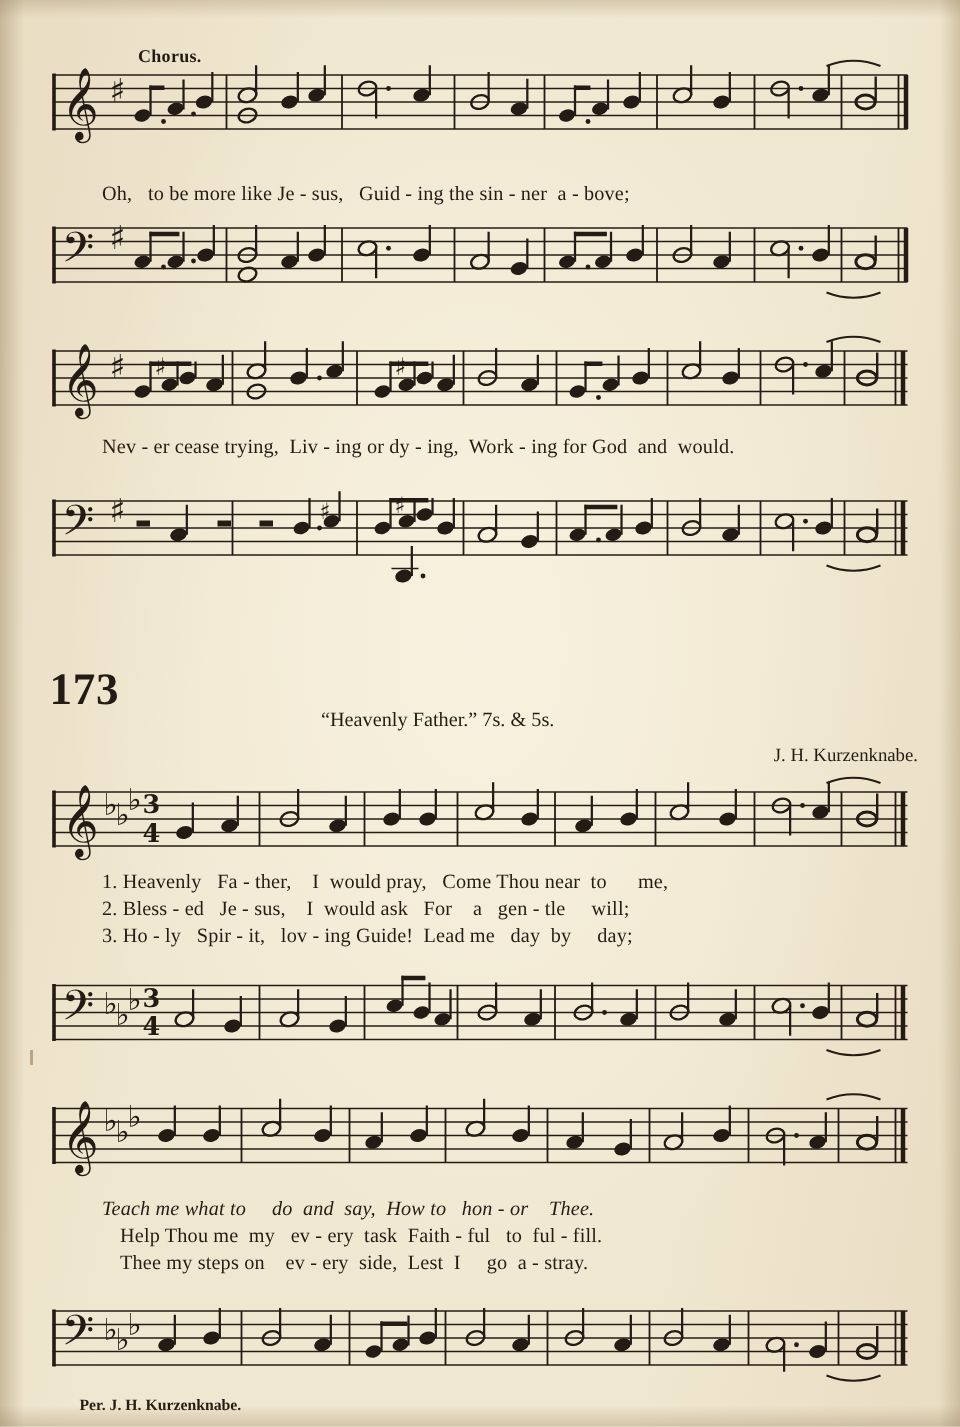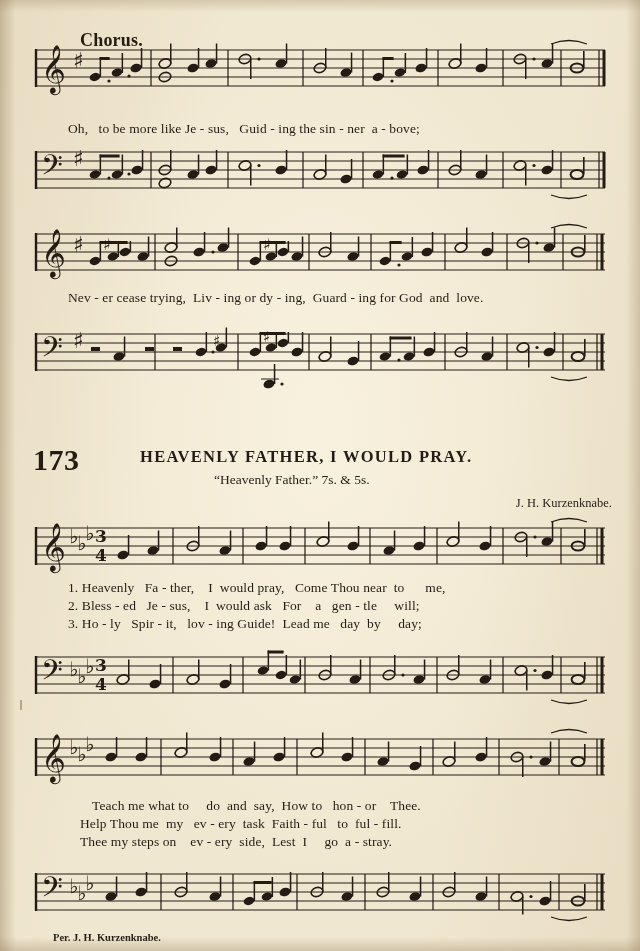--- a/index.html
+++ b/index.html
@@ -51,22 +51,22 @@
 
   .page {
     position: absolute;
     inset: 0;
   }
 
   
   .abs { position: absolute; white-space: pre; }
 
   .chorus-label {
-    left: 80px; top: 30px;
-    font-size: 18px;
+    left: 92px; top: 30px;
+    font-size: 12px;
     font-weight: bold;
     letter-spacing: 0.2px;
   }
 
   .hymn-number {
     left: 33px; top: 443px;
     font-size: 30px;
     font-weight: bold;
     letter-spacing: 0.5px;
   }
@@ -380,21 +380,21 @@
         <ellipse cx="516" cy="25.5" rx="5.6" ry="4.2" transform="rotate(-18 516 25.5)"></ellipse>
         <rect x="520.8" y="5.5" width="1.5" height="20"></rect>
 
         <ellipse cx="545" cy="30" rx="6.4" ry="4.6" fill="none" stroke="#241c14" stroke-width="2"></ellipse>
         <rect x="551" y="13" width="1.6" height="17"></rect>
       </g>
       <path d="M518 6 Q536 -1 554 6" fill="none" stroke="#241c14" stroke-width="1.3"></path>
     </svg>
   </div>
 
-  <div class="lyric" style="left:68px; top:290px;">Nev - er cease trying,  Liv - ing or dy - ing,  Guard - ing for God  and  love.</div>
+  <div class="lyric" style="left:68px; top:290px;">Nev - er cease trying,  Liv - ing or dy - ing,  Work - ing for God  and  would.</div>
 
   <div class="system" style="top:322px;">
     <svg class="staff-svg" width="574" height="76" viewBox="0 0 574 76" xmlns="http://www.w3.org/2000/svg">
       <g stroke="#241c14" stroke-width="1">
         <line x1="2" y1="12" x2="572" y2="12"></line>
         <line x1="2" y1="21" x2="572" y2="21"></line>
         <line x1="2" y1="30" x2="572" y2="30"></line>
         <line x1="2" y1="39" x2="572" y2="39"></line>
         <line x1="2" y1="48" x2="572" y2="48"></line>
       </g>
@@ -472,21 +472,20 @@
         <rect x="520.8" y="10" width="1.5" height="20"></rect>
 
         <ellipse cx="545" cy="34.5" rx="6.4" ry="4.6" fill="none" stroke="#241c14" stroke-width="2"></ellipse>
         <rect x="551" y="17" width="1.6" height="17"></rect>
       </g>
       <path d="M518 55 Q536 62 554 55" fill="none" stroke="#241c14" stroke-width="1.3"></path>
     </svg>
   </div>
 
   <div class="abs hymn-number">173</div>
-  <div class="abs hymn-title">HEAVENLY FATHER, I WOULD PRAY.</div>
   <div class="abs hymn-tune">“Heavenly Father.” 7s. &amp; 5s.</div>
   <div class="abs hymn-author">J. H. Kurzenknabe.</div>
 
   <div class="system" style="top:516px;">
     <svg class="staff-svg" width="574" height="62" viewBox="0 0 574 62" xmlns="http://www.w3.org/2000/svg">
       <g stroke="#241c14" stroke-width="1">
         <line x1="2" y1="12" x2="572" y2="12"></line>
         <line x1="2" y1="21" x2="572" y2="21"></line>
         <line x1="2" y1="30" x2="572" y2="30"></line>
         <line x1="2" y1="39" x2="572" y2="39"></line>
@@ -709,21 +708,21 @@
         <ellipse cx="512" cy="34.5" rx="5.6" ry="4.2" transform="rotate(-18 512 34.5)"></ellipse>
         <rect x="516.8" y="14.5" width="1.5" height="20"></rect>
 
         <ellipse cx="545" cy="34.5" rx="6.4" ry="4.6" fill="none" stroke="#241c14" stroke-width="2"></ellipse>
         <rect x="551" y="17" width="1.6" height="17"></rect>
       </g>
       <path d="M518 6 Q536 -1 554 6" fill="none" stroke="#241c14" stroke-width="1.3"></path>
     </svg>
   </div>
 
-  <div class="lyric" style="left:92px; top:798px;">Teach me what to     do  and  say,  How to   hon - or    Thee.</div>
+  <div class="lyric" style="left:68px; top:798px;font-style:italic;">Teach me what to     do  and  say,  How to   hon - or    Thee.</div>
   <div class="lyric" style="left:80px; top:816px;">Help Thou me  my   ev - ery  task  Faith - ful   to  ful - fill.</div>
   <div class="lyric" style="left:80px; top:834px;">Thee my steps on    ev - ery  side,  Lest  I     go  a - stray.</div>
 
   <div class="system" style="top:862px;">
     <svg class="staff-svg" width="574" height="62" viewBox="0 0 574 62" xmlns="http://www.w3.org/2000/svg">
       <g stroke="#241c14" stroke-width="1">
         <line x1="2" y1="12" x2="572" y2="12"></line>
         <line x1="2" y1="21" x2="572" y2="21"></line>
         <line x1="2" y1="30" x2="572" y2="30"></line>
         <line x1="2" y1="39" x2="572" y2="39"></line>

